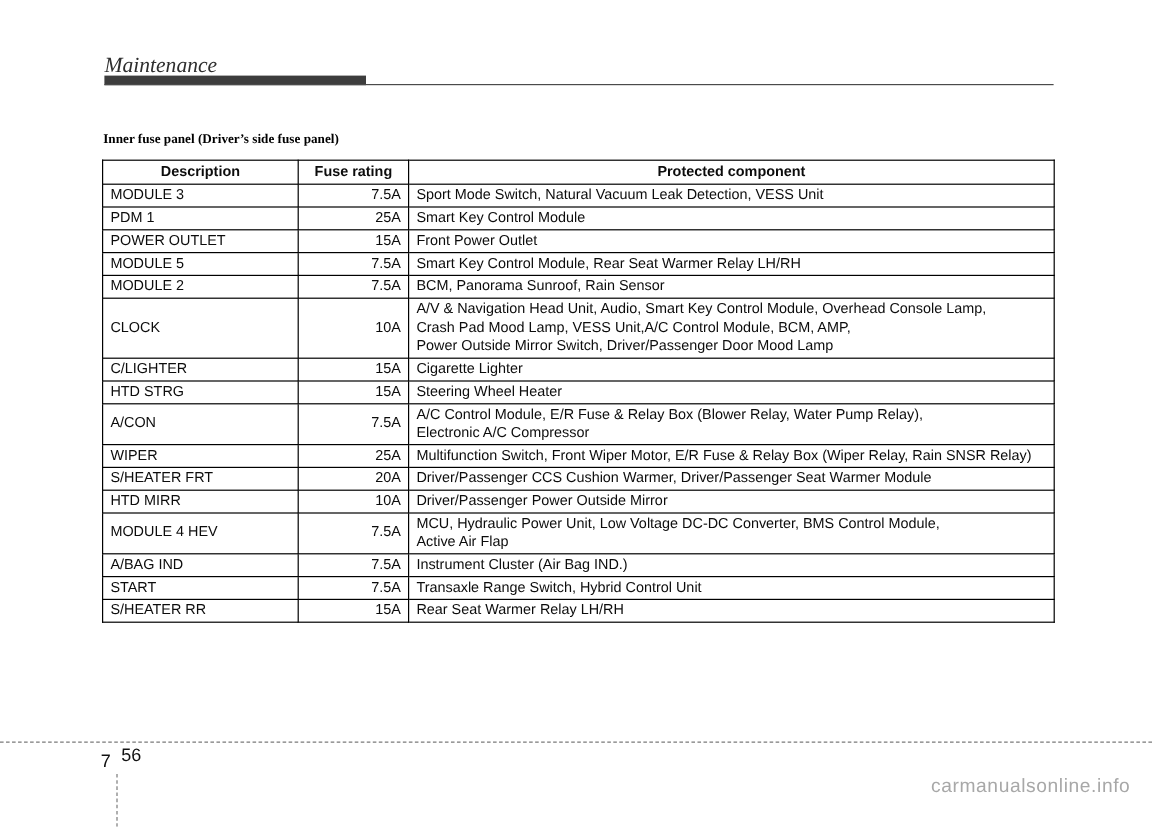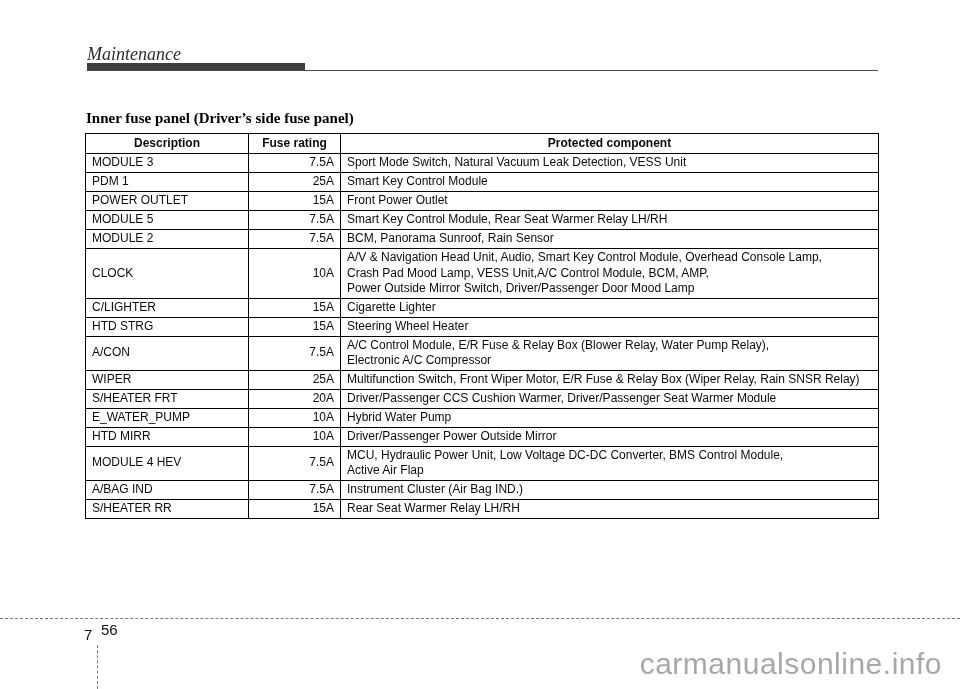--- a/index.html
+++ b/index.html
@@ -24,21 +24,21 @@
   }
   .head-rule {
     position:absolute; left:87px; top:70px;
     width:791px; height:1px; background:#4a4a4a;
   }
 
   
   .table-title {
     position:absolute; left:86px; top:110px;
     font-family:"Liberation Serif", serif;
-    font-weight:bold; font-size:15px; color:#000;
+    font-weight:bold; font-size:11px; color:#000;
   }
 
   
   table.fuse {
     position:absolute; left:85px; top:133px;
     width:793px; border-collapse:collapse;
     font-size:12px; color:#0c0c0c;
     table-layout:fixed;
   }
   table.fuse th, table.fuse td {
@@ -67,21 +67,21 @@
   .page-num {
     position:absolute; left:101px; top:621px;
     font-size:15px; color:#111;
   }
   .footer-vrule {
     position:absolute; left:97px; top:645px; height:44px; width:0;
     border-left:1px dashed #7a7a7a;
   }
   .watermark {
     position:absolute; right:18px; top:647px;
-    font-size:30px; color:#a8a8a8;
+    font-size:16px; color:#a8a8a8;
     letter-spacing:0.5px;
   }
 </style>
 </head>
 <body>
 
 <div class="running-head">Maintenance</div>
 <div class="head-bar"></div>
 <div class="head-rule"></div>
 
@@ -153,41 +153,41 @@
         <td class="desc">WIPER</td>
         <td class="rating">25A</td>
         <td class="comp">Multifunction Switch, Front Wiper Motor, E/R Fuse &amp; Relay Box (Wiper Relay, Rain SNSR Relay)</td>
       </tr>
       <tr>
         <td class="desc">S/HEATER FRT</td>
         <td class="rating">20A</td>
         <td class="comp">Driver/Passenger CCS Cushion Warmer, Driver/Passenger Seat Warmer Module</td>
       </tr>
       <tr>
-        <td class="desc">E_WATER_PUMP</td>
-        <td class="rating">10A</td>
-        <td class="comp">Hybrid Water Pump</td>
-      </tr>
-      <tr>
         <td class="desc">HTD MIRR</td>
         <td class="rating">10A</td>
         <td class="comp">Driver/Passenger Power Outside Mirror</td>
       </tr>
       <tr>
         <td class="desc">MODULE 4 HEV</td>
         <td class="rating">7.5A</td>
         <td class="comp">MCU, Hydraulic Power Unit, Low Voltage DC-DC Converter, BMS Control Module,
 Active Air Flap</td>
       </tr>
       <tr>
         <td class="desc">A/BAG IND</td>
         <td class="rating">7.5A</td>
         <td class="comp">Instrument Cluster (Air Bag IND.)</td>
       </tr>
       <tr>
+        <td class="desc">START</td>
+        <td class="rating">7.5A</td>
+        <td class="comp">Transaxle Range Switch, Hybrid Control Unit</td>
+      </tr>
+      <tr>
         <td class="desc">S/HEATER RR</td>
         <td class="rating">15A</td>
         <td class="comp">Rear Seat Warmer Relay LH/RH</td>
       </tr>
     </tbody>
 </table>
 
 <div class="footer-rule"></div>
 <div class="chapter-num">7</div>
 <div class="page-num">56</div>

